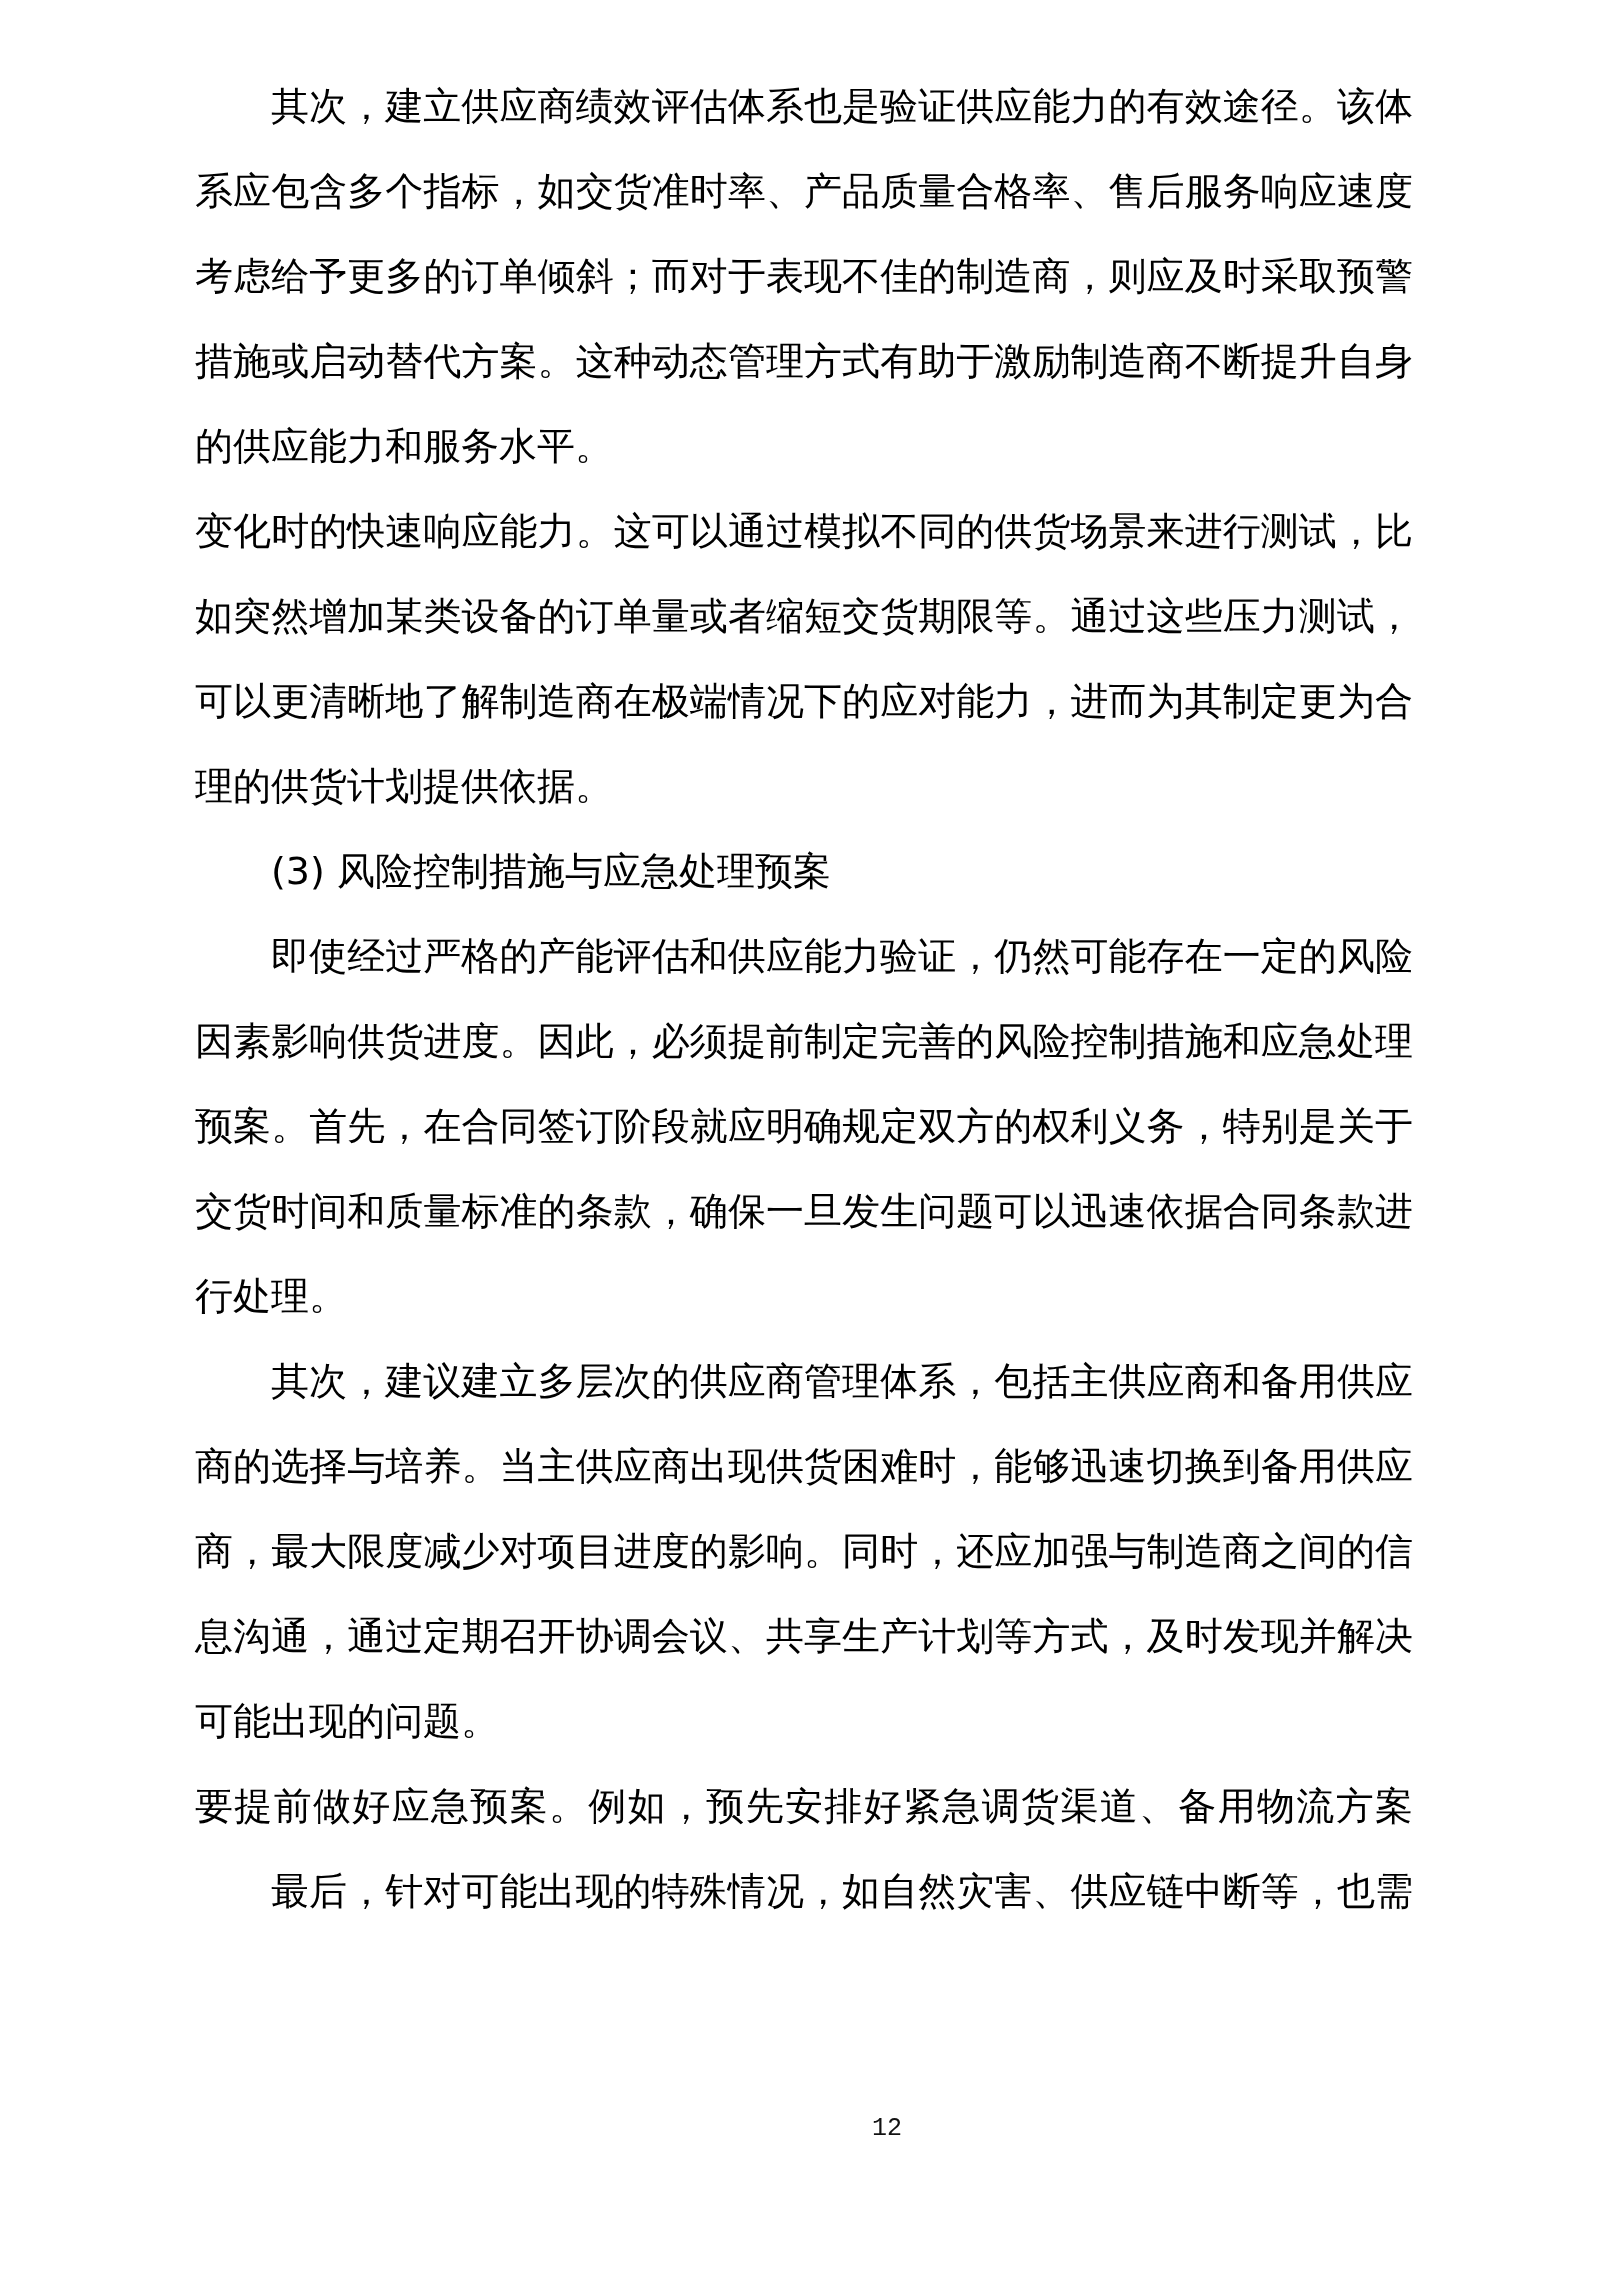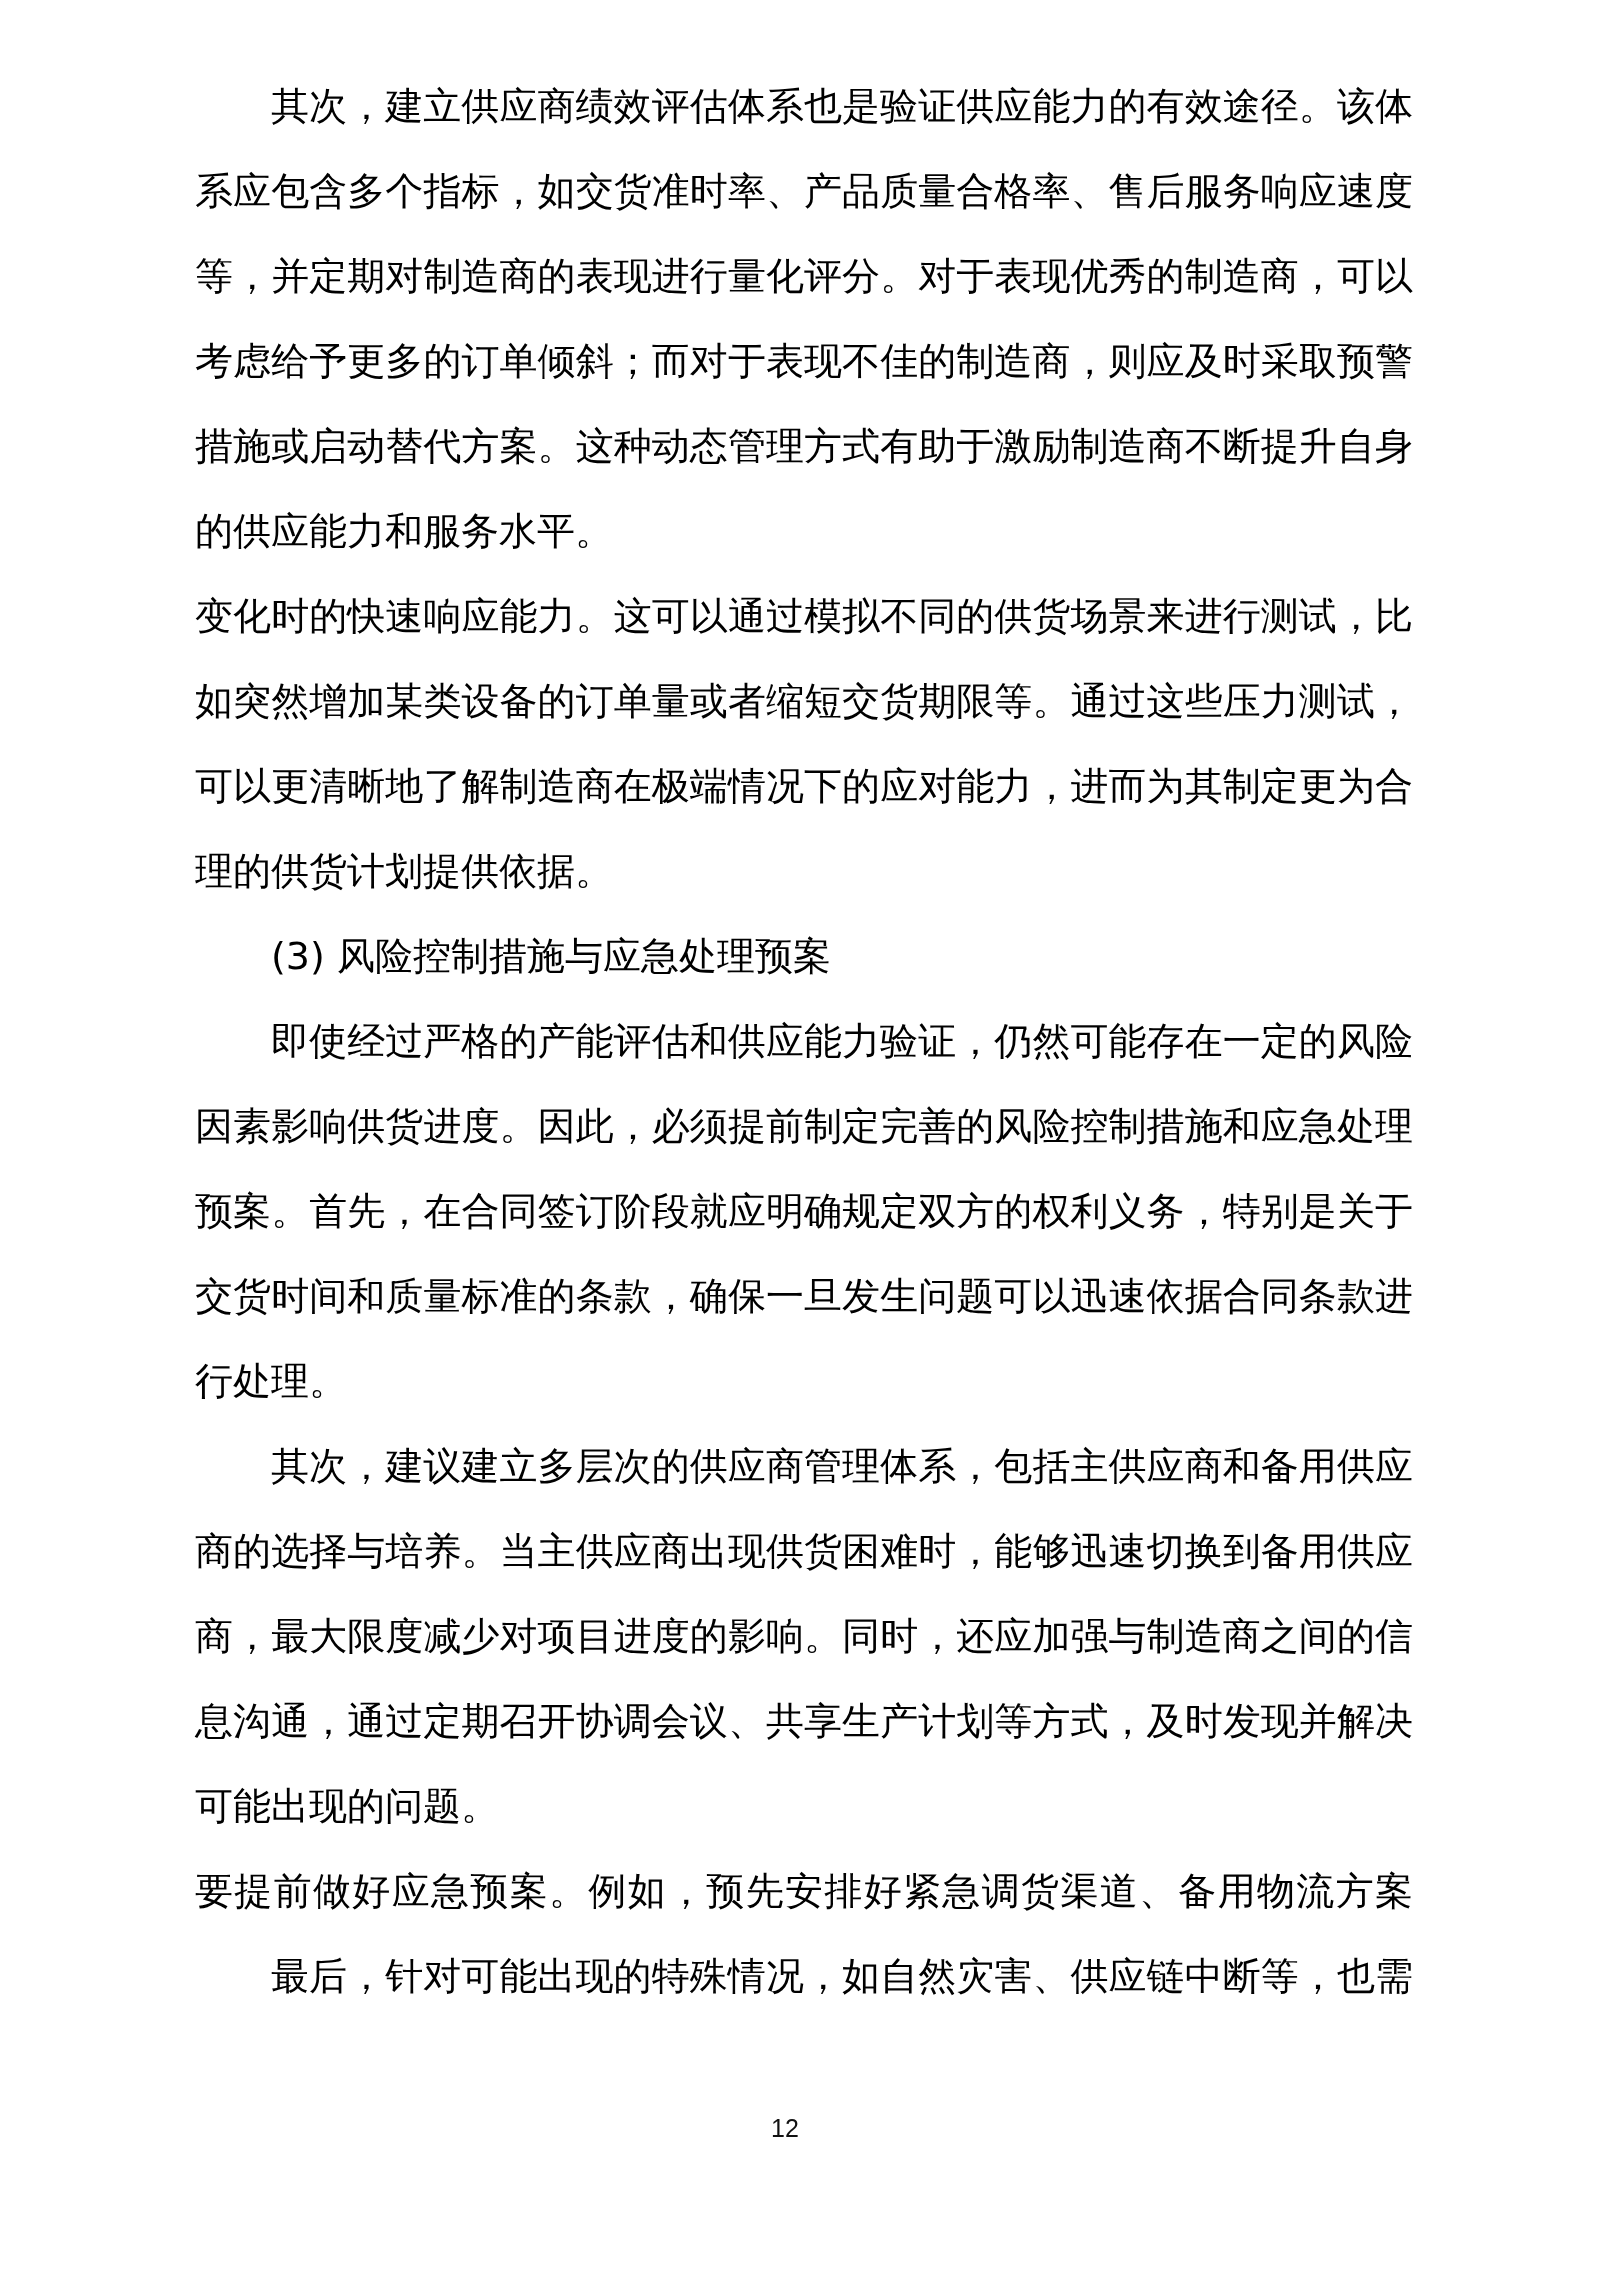--- a/index.html
+++ b/index.html
@@ -49,35 +49,34 @@
   .heading-num {
     font-family: "DejaVu Sans", "Liberation Sans", sans-serif;
   }
   .page-number {
     position: absolute;
     left: 771px;
     width: 131px;
     top: 2112px;
     height: 33px;
     line-height: 33px;
-    text-align: left;
-    font-family: Liberation Sans, sans-serif;
+    text-align: right;
+    font-family: Liberation Mono, monospace;
     font-size: 25px;
     color: #111111;
   }
 </style>
 </head>
 <body>
 
 <div class="page">
   <div class="text-block">
 
     <span class="line indent">其次，建立供应商绩效评估体系也是验证供应能力的有效途径。该体</span>
     <span class="line">系应包含多个指标，如交货准时率、产品质量合格率、售后服务响应速度</span>
-    <span class="line">等，并定期对制造商的表现进行量化评分。对于表现优秀的制造商，可以</span>
     <span class="line">考虑给予更多的订单倾斜；而对于表现不佳的制造商，则应及时采取预警</span>
     <span class="line">措施或启动替代方案。这种动态管理方式有助于激励制造商不断提升自身</span>
     <span class="line last">的供应能力和服务水平。</span>
 
     <span class="line">变化时的快速响应能力。这可以通过模拟不同的供货场景来进行测试，比</span>
     <span class="line">如突然增加某类设备的订单量或者缩短交货期限等。通过这些压力测试，</span>
     <span class="line">可以更清晰地了解制造商在极端情况下的应对能力，进而为其制定更为合</span>
     <span class="line last">理的供货计划提供依据。</span>
 
     <span class="line indent last"><span class="heading-num">(3)</span> <span>风险控制措施与应急处理预案</span></span>

